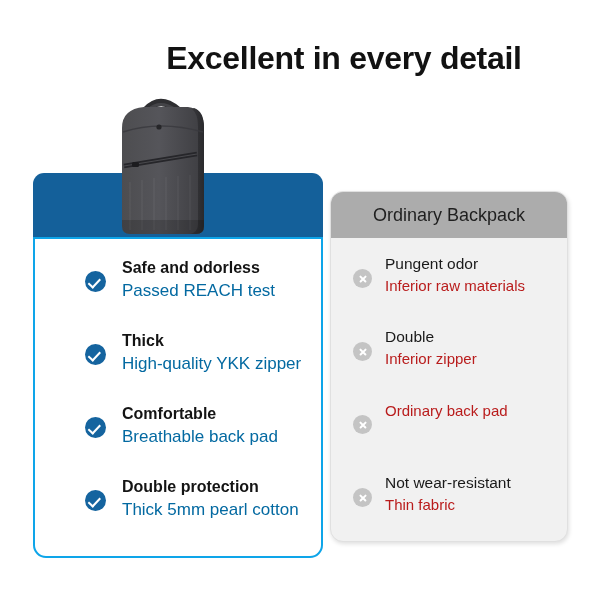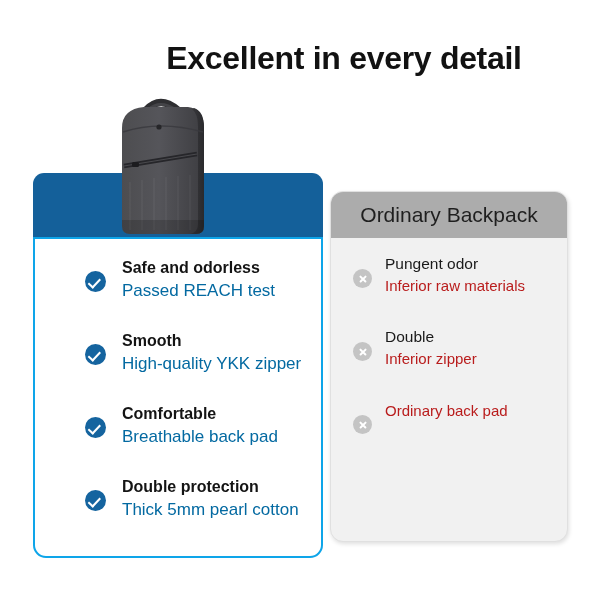--- a/index.html
+++ b/index.html
@@ -50,21 +50,21 @@
     overflow: hidden;
   }
   .ordinary-header {
     height: 46px;
     background: #acacac;
     display: flex;
     align-items: center;
     justify-content: center;
   }
   .ordinary-header-title {
-    font-size: 21px;
+    font-size: 18px;
     font-weight: 400;
     color: #1f1f1f;
   }
   .ordinary-list {
     padding: 16px 0 0 0;
   }
   .row-bad {
     display: flex;
     align-items: flex-start;
     padding: 0 10px 0 22px;
@@ -227,20 +227,27 @@
         </div>
       </div>
 
       <div class="row-bad">
         <span class="icon-x"></span>
         <div class="bad-text">
           <div class="bad-sub">Ordinary back pad</div>
         </div>
       </div>
 
+      <div class="row-bad">
+        <span class="icon-x"></span>
+        <div class="bad-text">
+          <div class="bad-title">Not wear-resistant</div>
+          <div class="bad-sub">Thin fabric</div>
+        </div>
+      </div>
 
     </div>
   </div>
 
   <div class="ours-panel">
     <div class="ours-header">
       <span class="ours-header-title"></span>
     </div>
     <div class="ours-body">
       <div class="ours-list">
@@ -249,21 +256,21 @@
           <span class="icon-check"></span>
           <div class="good-text">
             <div class="good-title">Safe and odorless</div>
             <div class="good-sub">Passed REACH test</div>
           </div>
         </div>
 
         <div class="row-good">
           <span class="icon-check"></span>
           <div class="good-text">
-            <div class="good-title">Smooth</div>
+            <div class="good-title">Thick</div>
             <div class="good-sub">High-quality YKK zipper</div>
           </div>
         </div>
 
         <div class="row-good">
           <span class="icon-check"></span>
           <div class="good-text">
             <div class="good-title">Comfortable</div>
             <div class="good-sub">Breathable back pad</div>
           </div>

